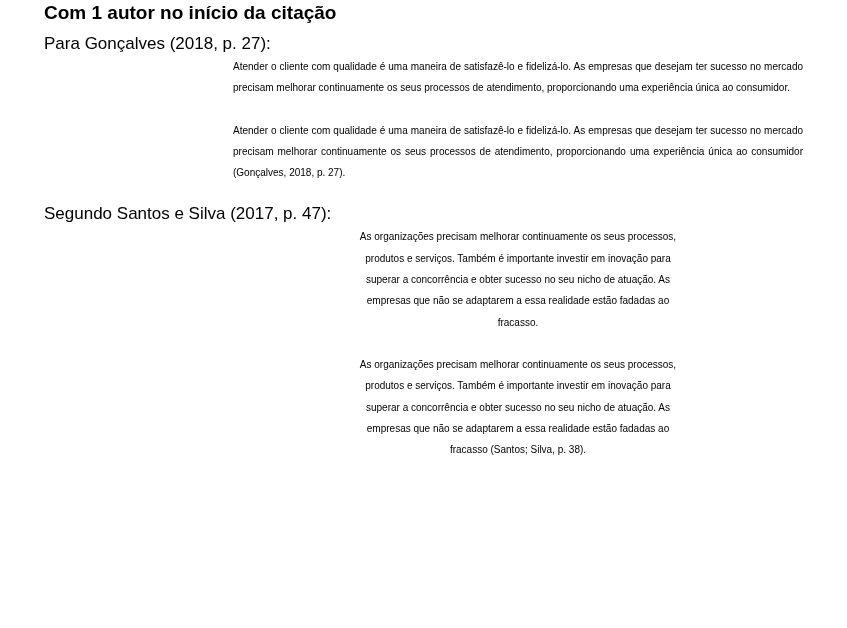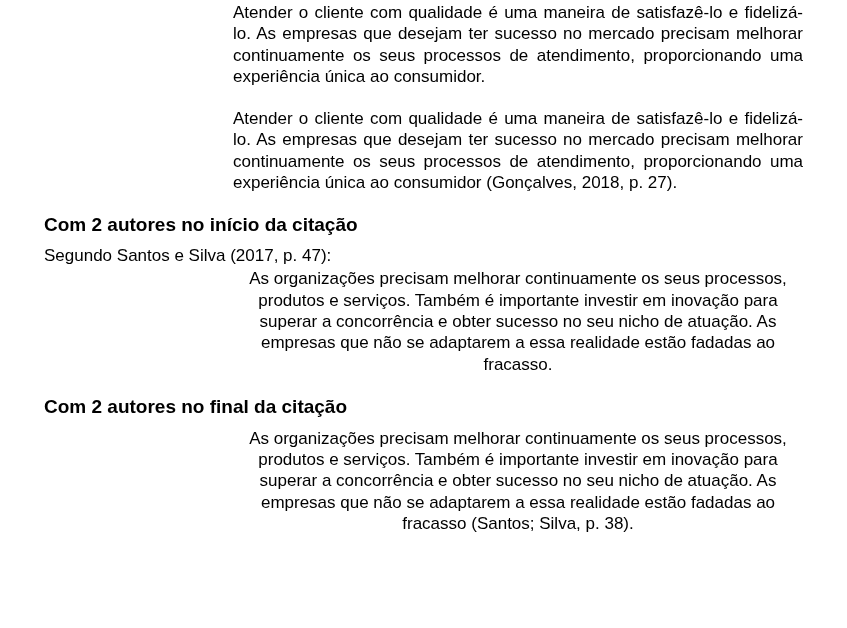--- a/index.html
+++ b/index.html
@@ -27,58 +27,58 @@
     font-weight: 700;
     margin: 0 0 10px 0;
   }
   .lead-in {
     font-size: 17px;
     line-height: 20px;
     font-weight: 400;
     margin: 0 0 2px 0;
   }
   .quote {
-    font-size: 17px;
+    font-size: 10px;
     line-height: 21.3px;
     margin: 0 0 0 189px;
     width: 570px;
   }
   .quote.justified {
     text-align: justify;
   }
   .quote.manual-breaks {
     white-space: pre-line;
     text-align: center;
   }
 </style>
 </head>
 <body>
 
 <div class="doc">
 
   <div class="section">
+    <h2 class="section-heading">Com 1 autor no início da citação</h2>
+    <p class="lead-in">Para Gonçalves (2018, p. 27):</p>
     <p class="quote justified">Atender o cliente com qualidade é uma maneira de satisfazê-lo e fidelizá-lo. As empresas que desejam ter sucesso no mercado precisam melhorar continuamente os seus processos de atendimento, proporcionando uma experiência única ao consumidor.</p>
   </div>
 
   <div class="section">
     <p class="quote justified">Atender o cliente com qualidade é uma maneira de satisfazê-lo e fidelizá-lo. As empresas que desejam ter sucesso no mercado precisam melhorar continuamente os seus processos de atendimento, proporcionando uma experiência única ao consumidor (Gonçalves, 2018, p. 27).</p>
   </div>
 
   <div class="section">
-    <h2 class="section-heading">Com 2 autores no início da citação</h2>
     <p class="lead-in">Segundo Santos e Silva (2017, p. 47):</p>
     <p class="quote manual-breaks">As organizações precisam melhorar continuamente os seus processos,
 produtos e serviços. Também é importante investir em inovação para
 superar a concorrência e obter sucesso no seu nicho de atuação. As
 empresas que não se adaptarem a essa realidade estão fadadas ao
 fracasso.</p>
   </div>
 
   <div class="section">
-    <h2 class="section-heading">Com 2 autores no final da citação</h2>
     <p class="quote manual-breaks">As organizações precisam melhorar continuamente os seus processos,
 produtos e serviços. Também é importante investir em inovação para
 superar a concorrência e obter sucesso no seu nicho de atuação. As
 empresas que não se adaptarem a essa realidade estão fadadas ao
 fracasso (Santos; Silva, p. 38).</p>
   </div>
 
 </div>
 
 </body></html>

